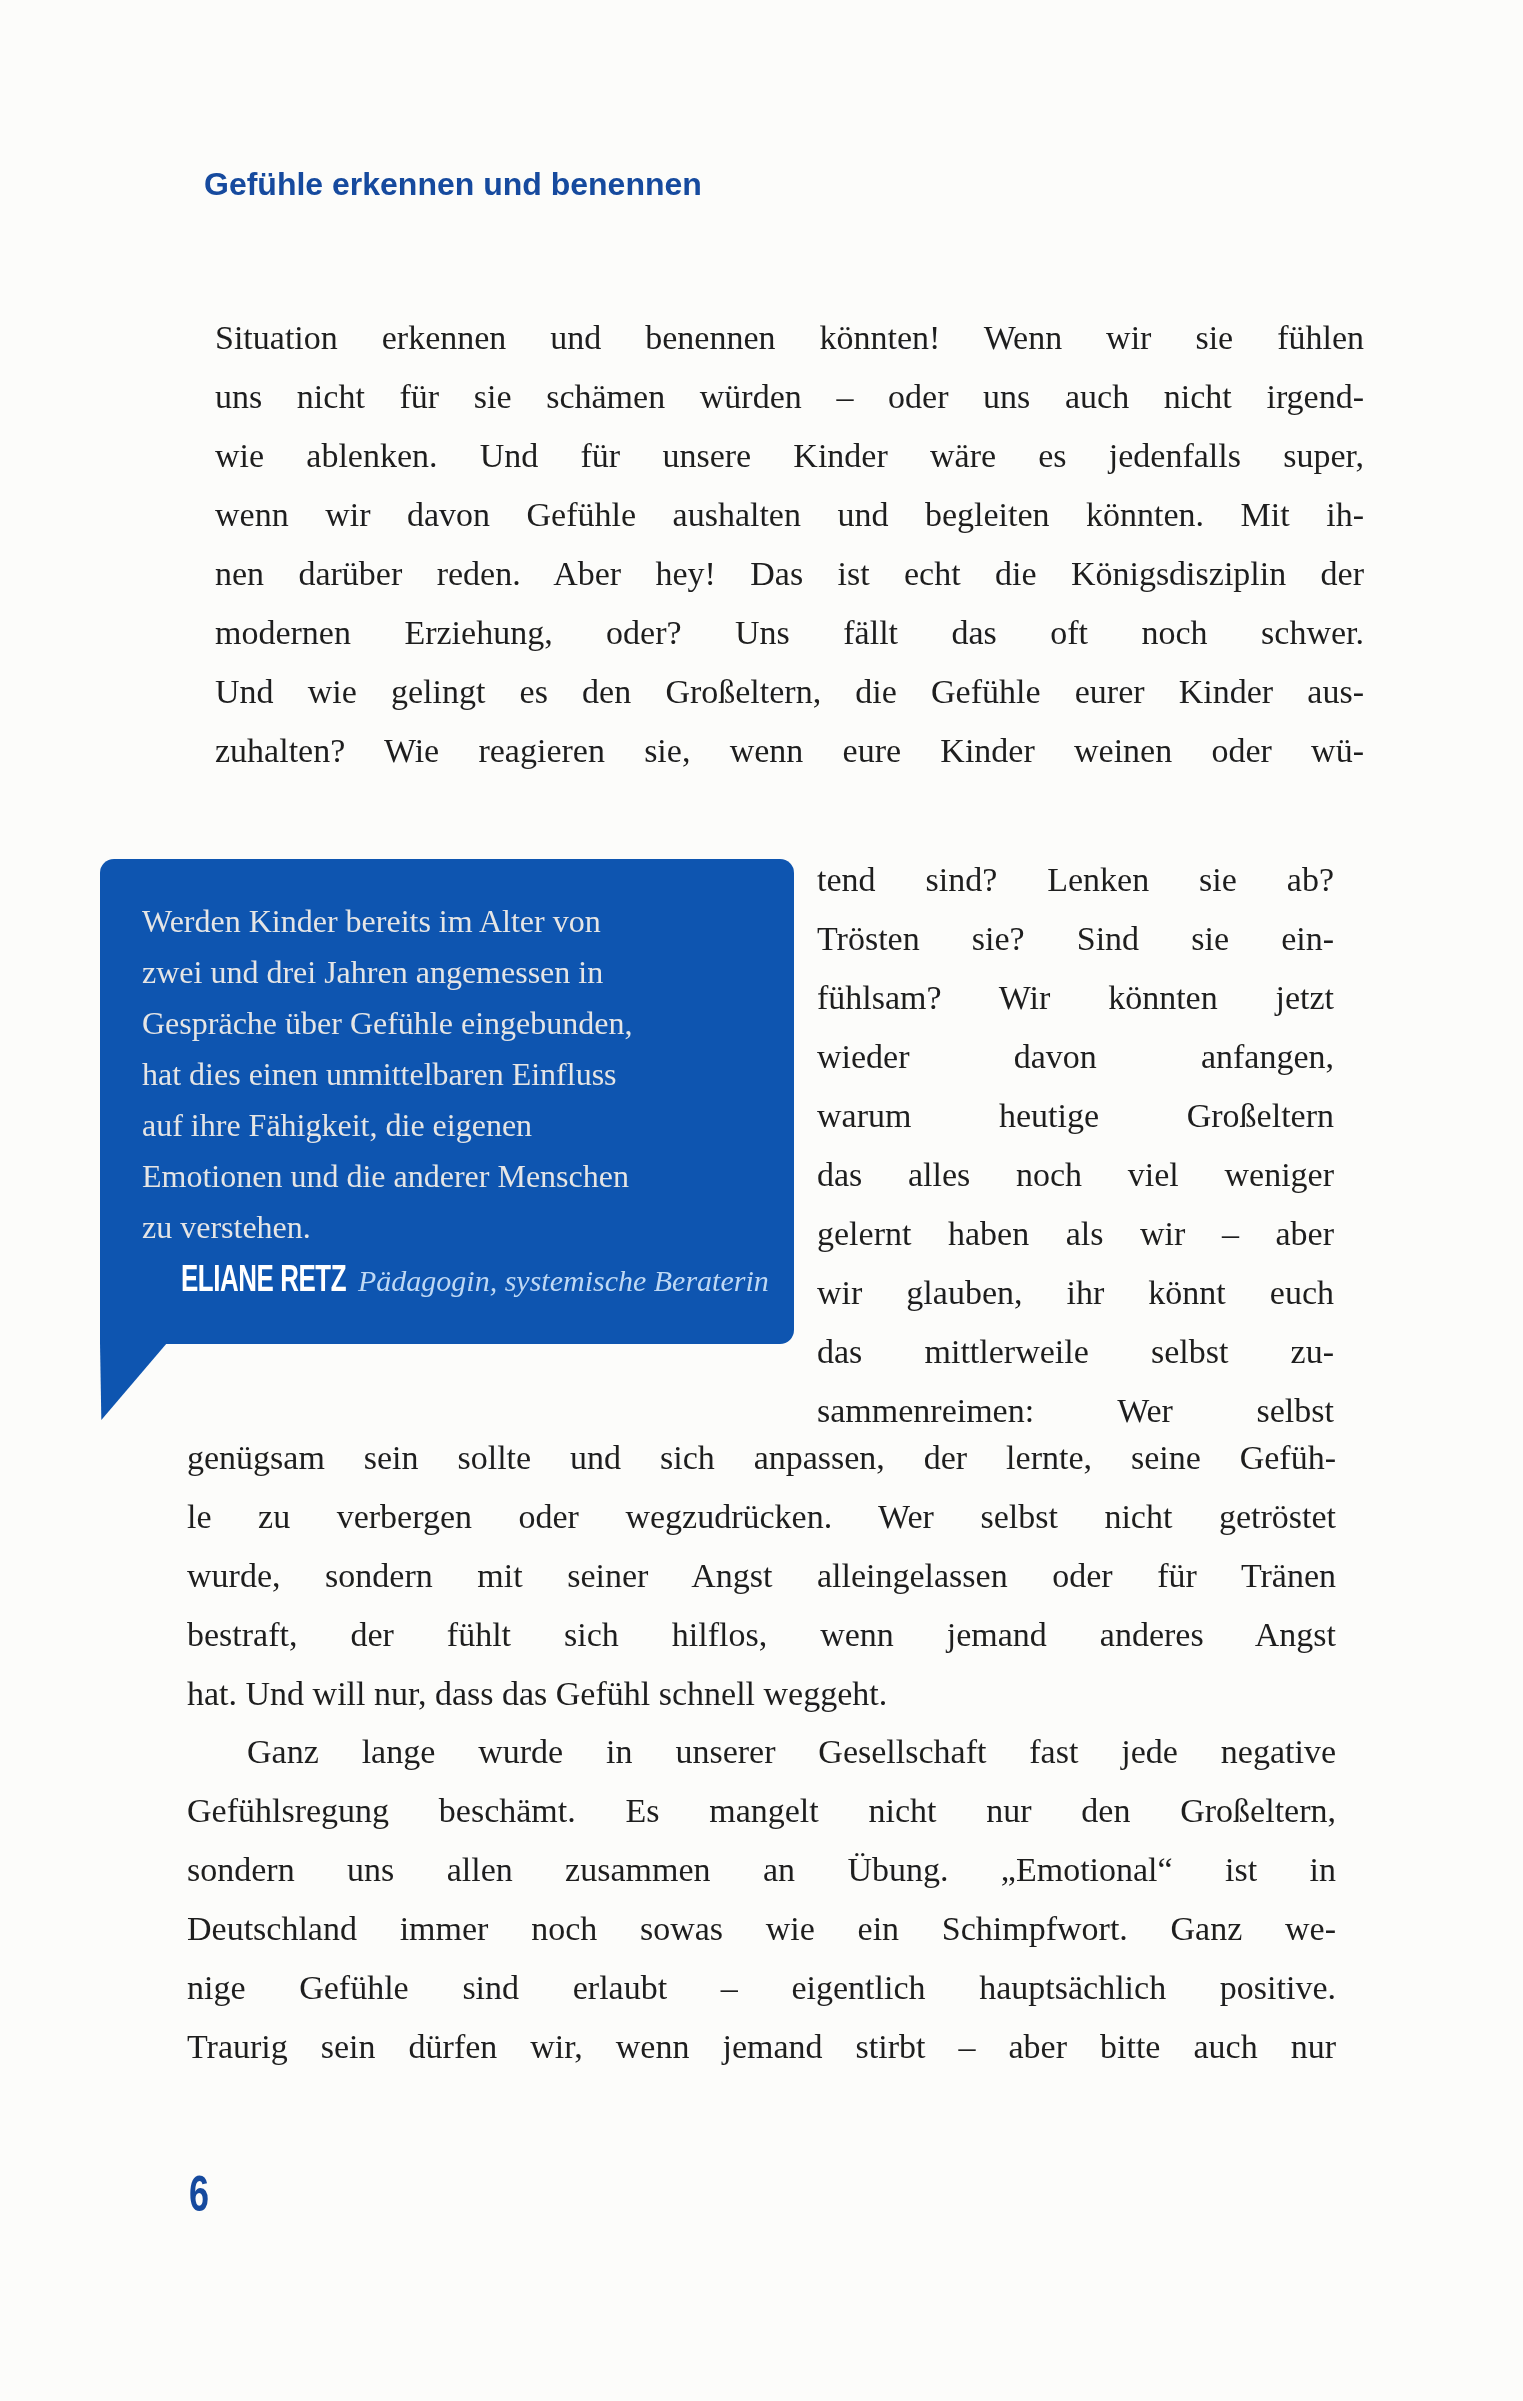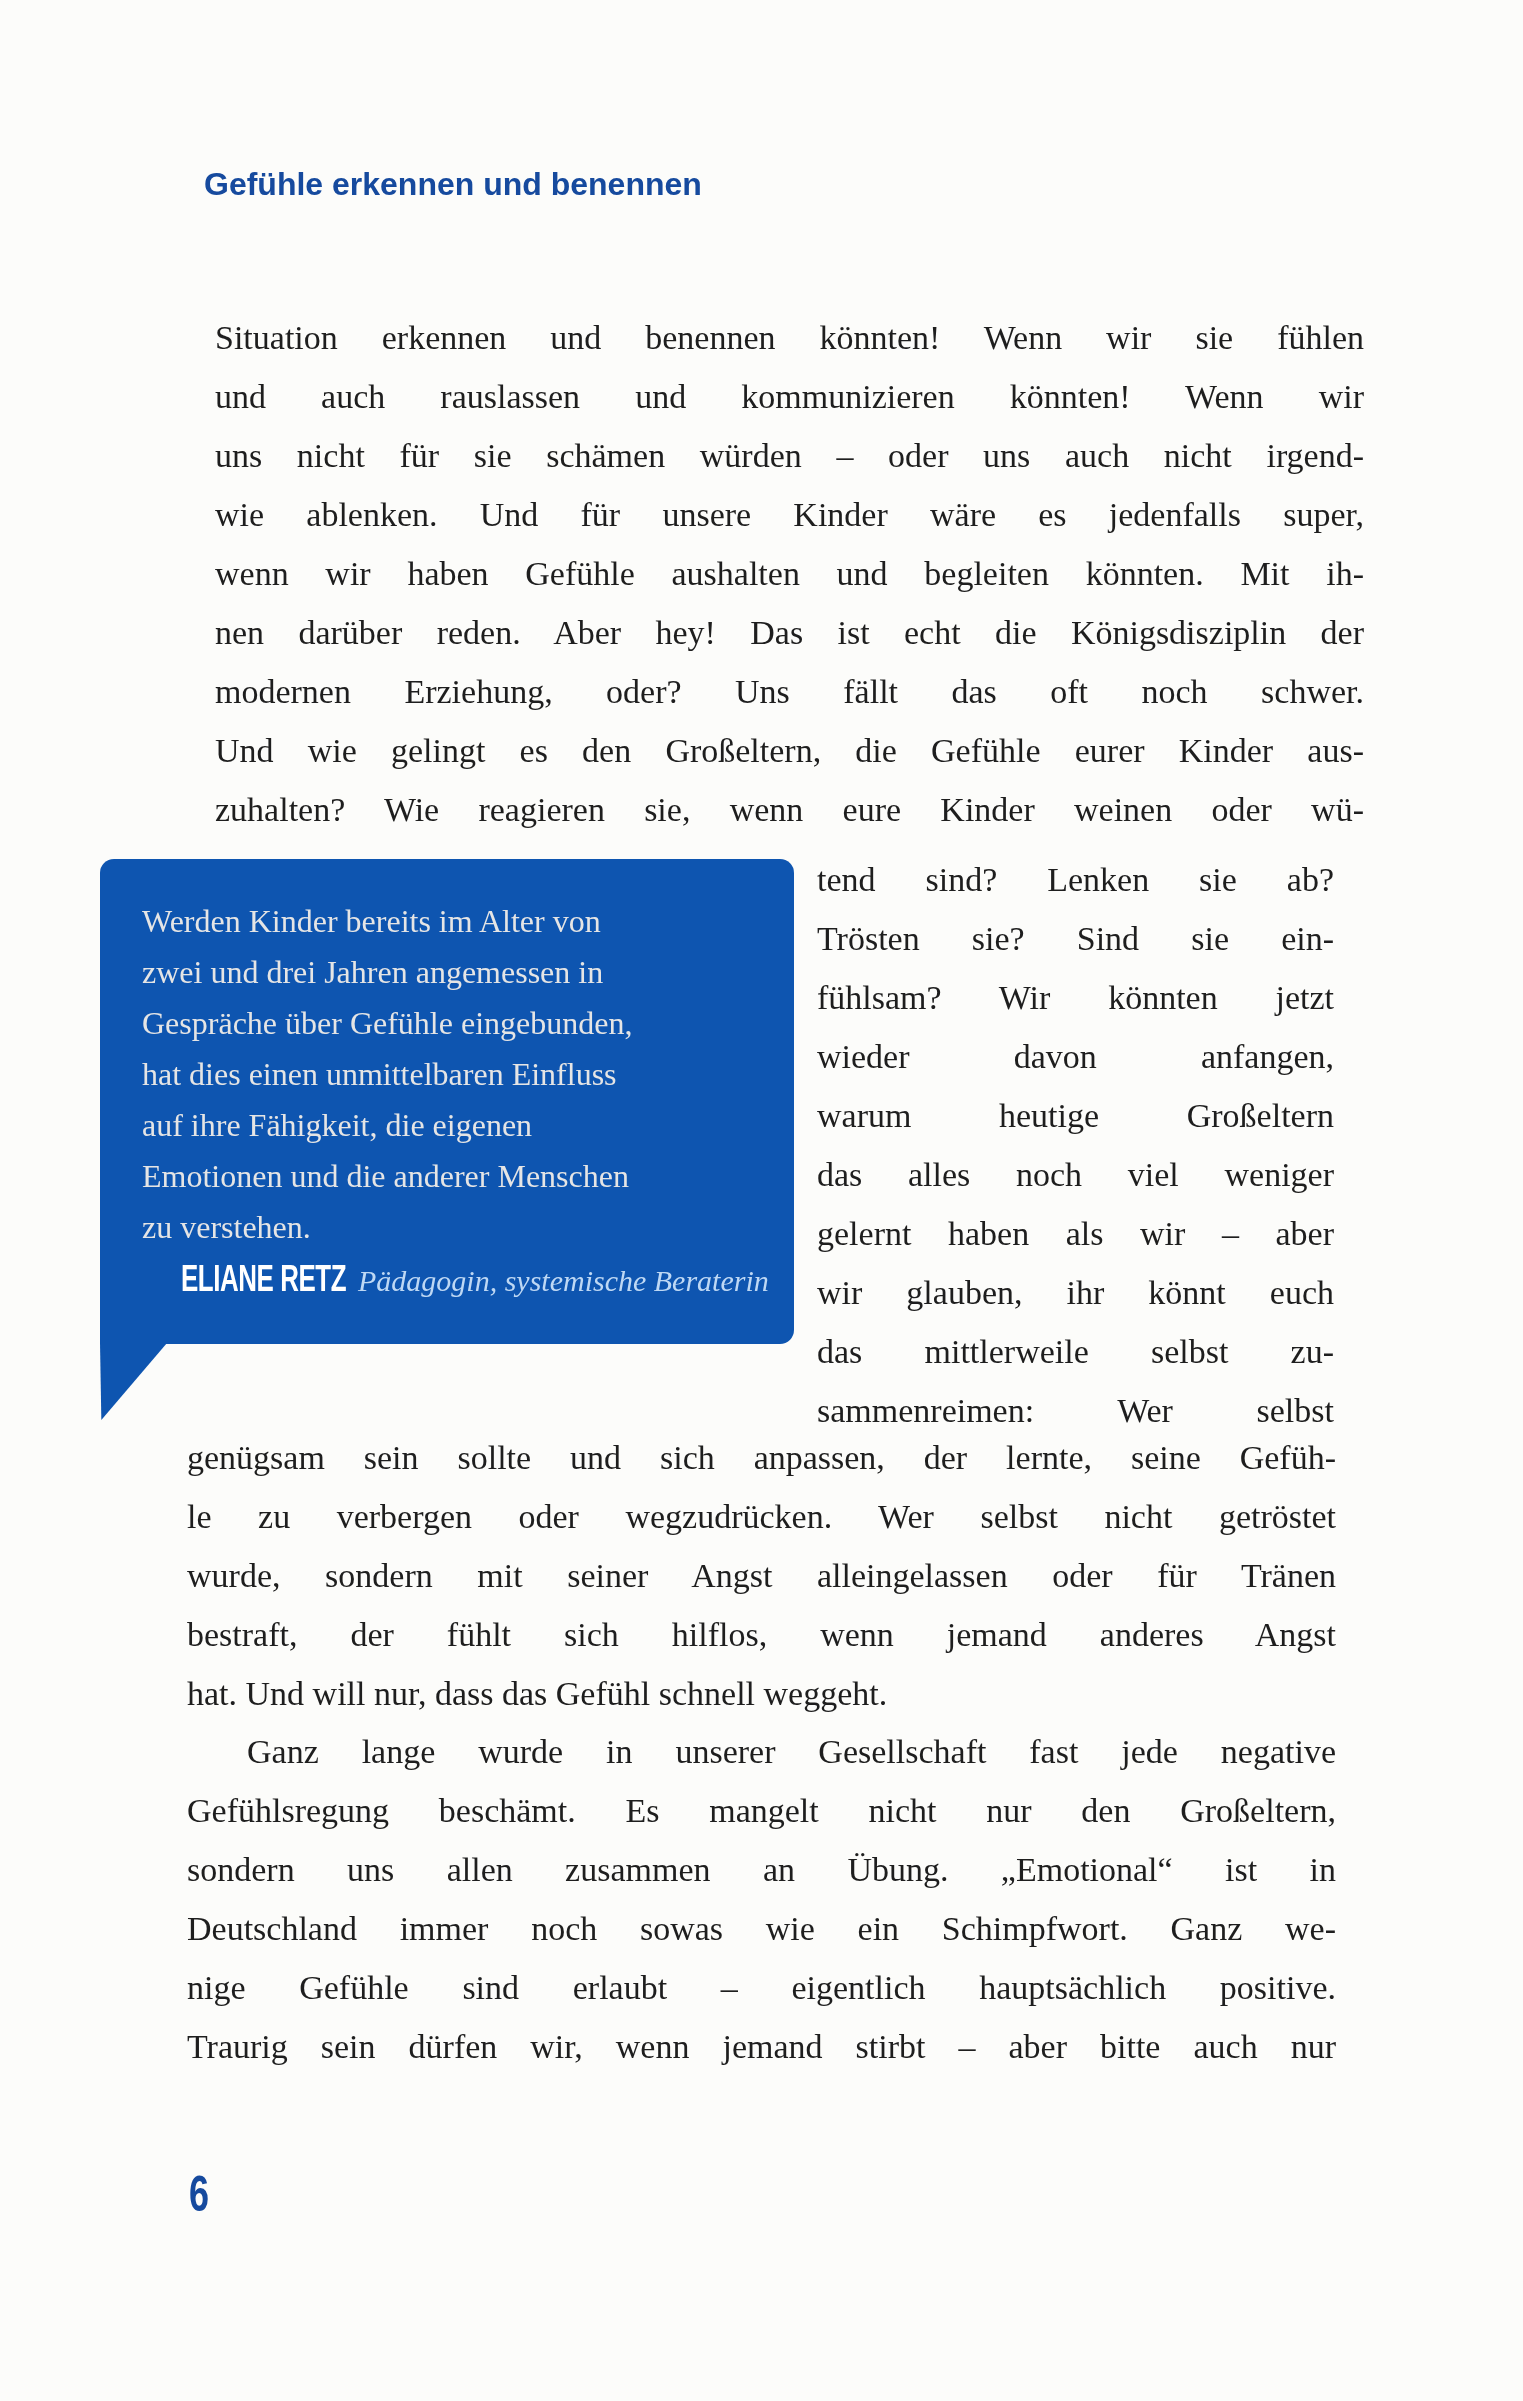--- a/index.html
+++ b/index.html
@@ -122,24 +122,23 @@
 </style>
 </head>
 <body>
 
 <div class="page">
 
   <div class="chapter-header">Gefühle erkennen und benennen</div>
 
   <div class="textblock" id="para-top">
       <div class="line">Situation erkennen und benennen könnten! Wenn wir sie fühlen</div>
-      <div class="line">und auch rauslassen und kommunizieren könnten! Wenn wir</div>
       <div class="line">uns nicht für sie schämen würden – oder uns auch nicht irgend-</div>
       <div class="line">wie ablenken. Und für unsere Kinder wäre es jedenfalls super,</div>
-      <div class="line">wenn wir haben Gefühle aushalten und begleiten könnten. Mit ih-</div>
+      <div class="line">wenn wir davon Gefühle aushalten und begleiten könnten. Mit ih-</div>
       <div class="line">nen darüber reden. Aber hey! Das ist echt die Königsdisziplin der</div>
       <div class="line">modernen Erziehung, oder? Uns fällt das oft noch schwer.</div>
       <div class="line">Und wie gelingt es den Großeltern, die Gefühle eurer Kinder aus-</div>
       <div class="line">zuhalten? Wie reagieren sie, wenn eure Kinder weinen oder wü-</div>
     </div>
 
   <div class="quote-box">
     <div class="quote-lines">
         <div class="line">Werden Kinder bereits im Alter von</div>
         <div class="line">zwei und drei Jahren angemessen in</div>

